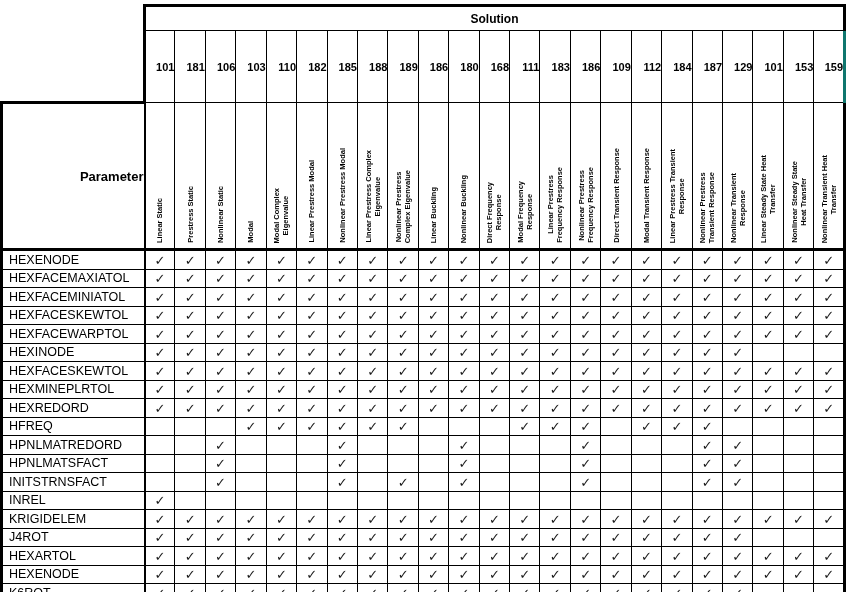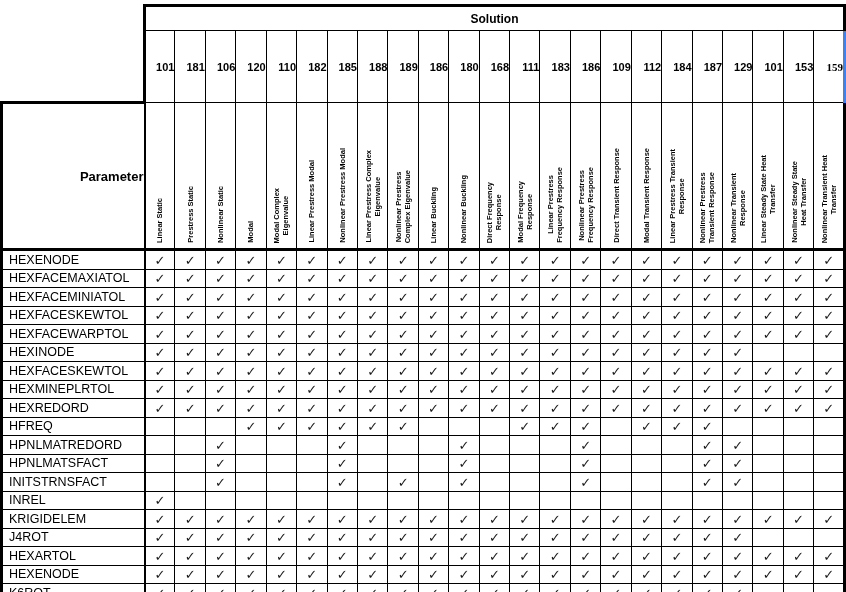--- a/index.html
+++ b/index.html
@@ -37,21 +37,21 @@
   th.num {
     border: 1px solid #000;
     height: 71px;
     font-size: 11px;
     font-weight: bold;
     text-align: right;
     vertical-align: middle;
     padding: 0;
   }
   tr.num-row th.num:first-child { border-left: 3px solid #000; }
-  tr.num-row th.num:last-child  { border-right: 3px solid #3b82f6; font-family: Liberation Serif, serif; }
+  tr.num-row th.num:last-child  { border-right: 3px solid #0f766e; }
 
   th.param-head {
     border: 3px solid #000;
     border-right: 2px solid #000;
     font-size: 13px;
     font-weight: bold;
     text-align: right;
     vertical-align: middle;
     padding: 0;
   }
@@ -139,21 +139,21 @@
       </colgroup>
     <thead>
       <tr>
         <td class="corner" rowspan="2"></td>
         <th class="solution" colspan="23">Solution</th>
       </tr>
       <tr class="num-row" id="num-row">
           <th class="num">101</th>
           <th class="num">181</th>
           <th class="num">106</th>
-          <th class="num">120</th>
+          <th class="num">103</th>
           <th class="num">110</th>
           <th class="num">182</th>
           <th class="num">185</th>
           <th class="num">188</th>
           <th class="num">189</th>
           <th class="num">186</th>
           <th class="num">180</th>
           <th class="num">168</th>
           <th class="num">111</th>
           <th class="num">183</th>

